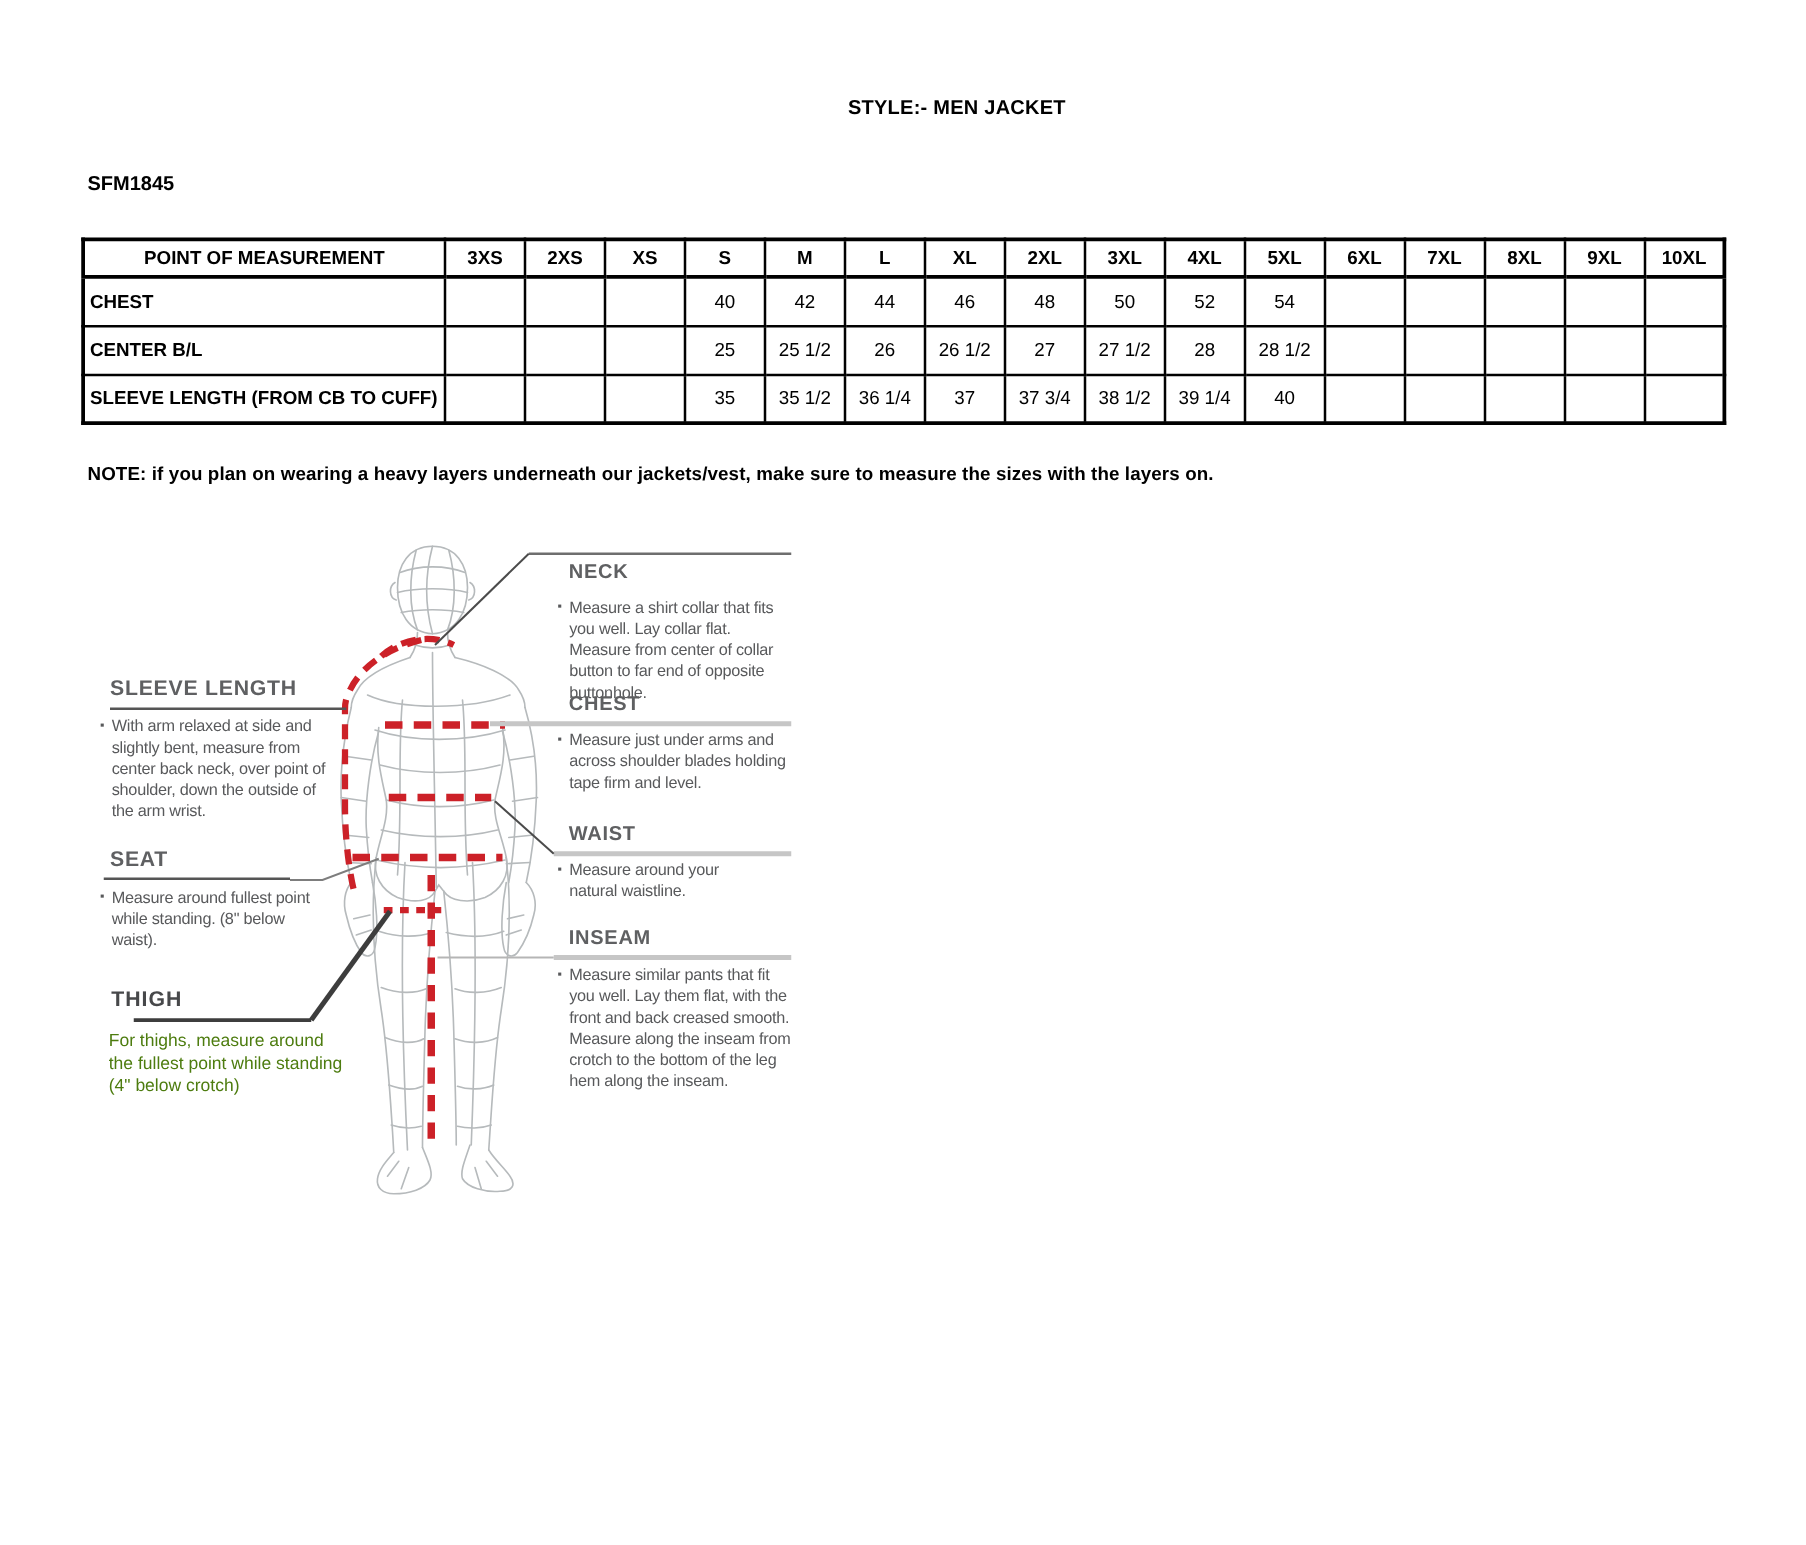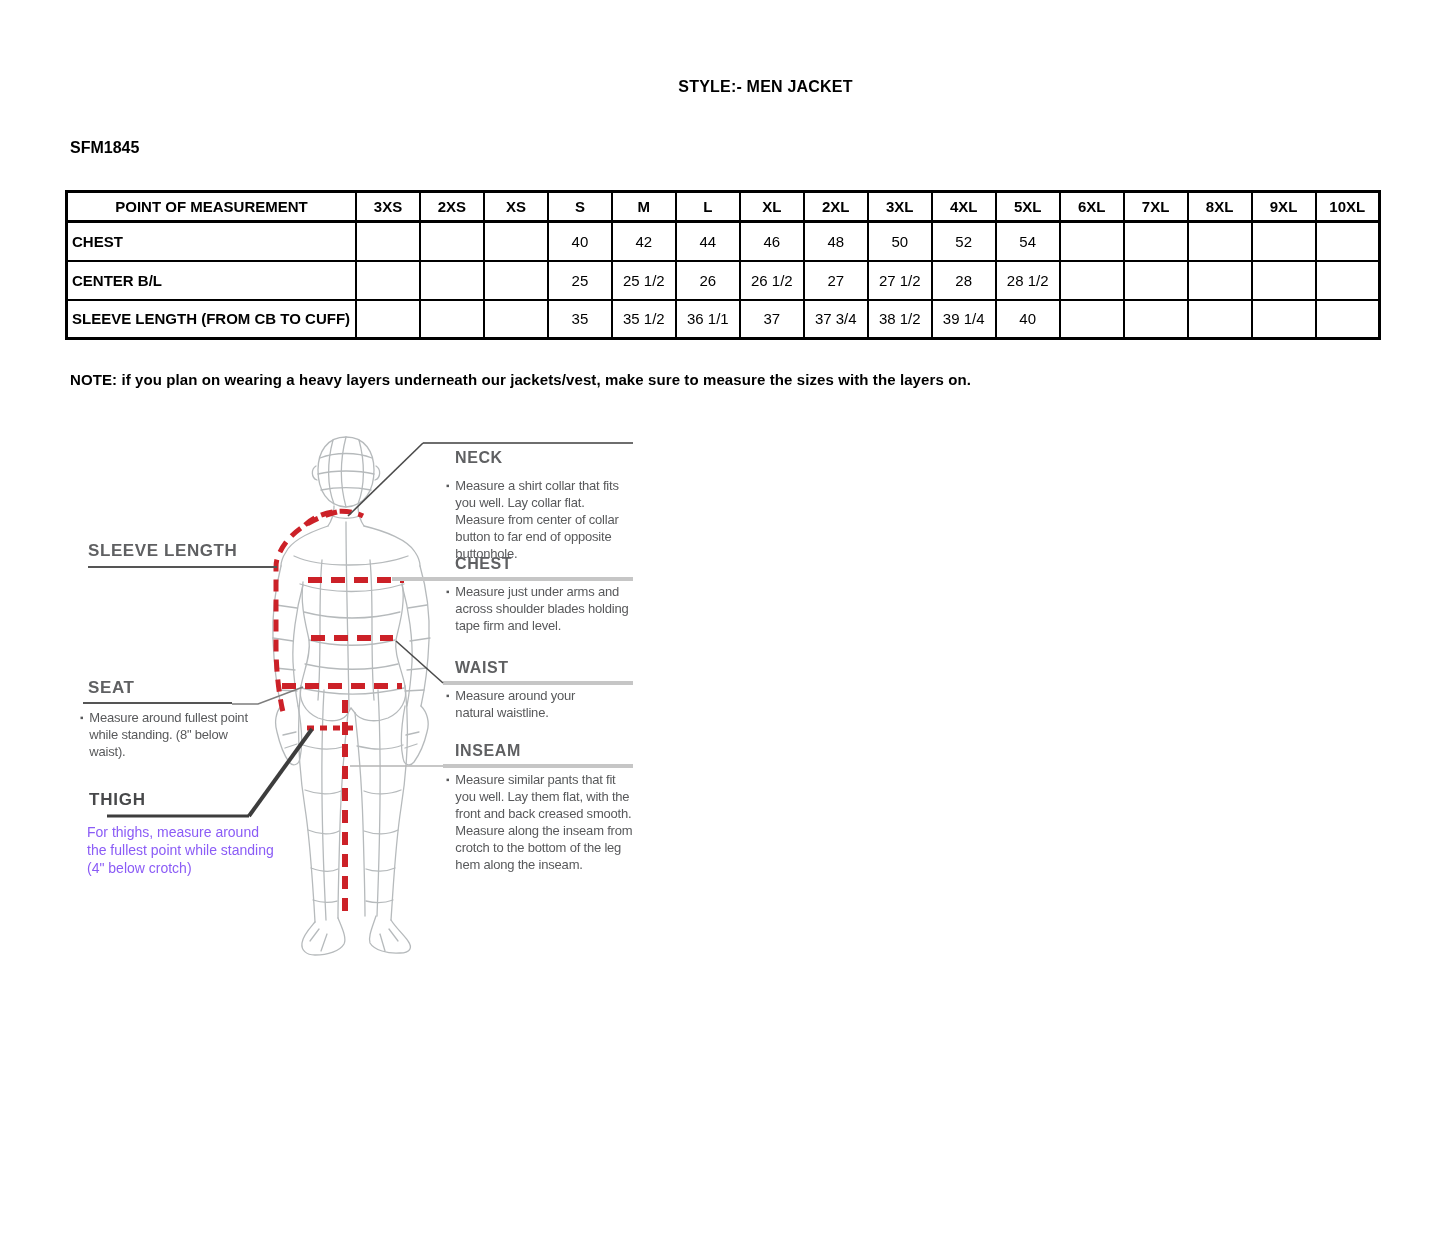--- a/index.html
+++ b/index.html
@@ -60,21 +60,21 @@
   .g-inseam .guide-title{margin-left:12px;}
   .g-inseam .guide-text{margin-top:11px;margin-left:3px;}
   .g-sleeve{left:78px;top:541px;width:192px;}
   .g-sleeve .guide-title{margin-left:10px;font-size:17px;}
   .g-sleeve .guide-text{margin-top:11px;margin-left:2px;}
   .g-seat{left:78px;top:678px;width:170px;}
   .g-seat .guide-title{margin-left:10px;font-size:17px;}
   .g-seat .guide-text{margin-top:11px;margin-left:2px;}
   .g-thigh{left:87px;top:790px;width:195px;}
   .g-thigh .guide-title{margin-left:2px;font-size:17px;color:#47484a;letter-spacing:0.8px;}
-  .g-thigh .guide-text{margin-top:13px;font-size:14px;line-height:18px;letter-spacing:0;color:#8b5cf6;}
+  .g-thigh .guide-text{margin-top:13px;font-size:14px;line-height:18px;letter-spacing:0;color:#4d7c0f;}
 </style>
 </head>
 <body>
 
 <div class="page">
 
   <div class="doc-title">STYLE:- MEN JACKET</div>
   <div class="style-code">SFM1845</div>
 
   <table class="size-table">
@@ -138,21 +138,21 @@
           <td></td>
           <td></td>
         </tr>
         <tr>
           <th>SLEEVE LENGTH (FROM CB TO CUFF)</th>
           <td></td>
           <td></td>
           <td></td>
           <td>35</td>
           <td>35 1/2</td>
-          <td>36 1/1</td>
+          <td>36 1/4</td>
           <td>37</td>
           <td>37 3/4</td>
           <td>38 1/2</td>
           <td>39 1/4</td>
           <td>40</td>
           <td></td>
           <td></td>
           <td></td>
           <td></td>
           <td></td>
@@ -287,20 +287,21 @@
     <div class="guide-text">Measure similar pants that fit you well. Lay them flat, with the front and back creased smooth. Measure along the inseam from crotch to the bottom of the leg hem along the inseam.</div>
   </div>
 
   <div class="guide g-waist">
     <div class="guide-title">WAIST</div>
     <div class="guide-text">Measure around your natural waistline.</div>
   </div>
 
   <div class="guide g-sleeve">
     <div class="guide-title">SLEEVE LENGTH</div>
+    <div class="guide-text">With arm relaxed at side and slightly bent, measure from center back neck, over point of shoulder, down the outside of the arm wrist.</div>
   </div>
 
   <div class="guide g-seat">
     <div class="guide-title">SEAT</div>
     <div class="guide-text">Measure around fullest point while standing. (8" below waist).</div>
   </div>
 
   <div class="guide g-thigh">
     <div class="guide-title">THIGH</div>
     <div class="guide-text no-bullet">For thighs, measure around the fullest point while standing (4" below crotch)</div>

